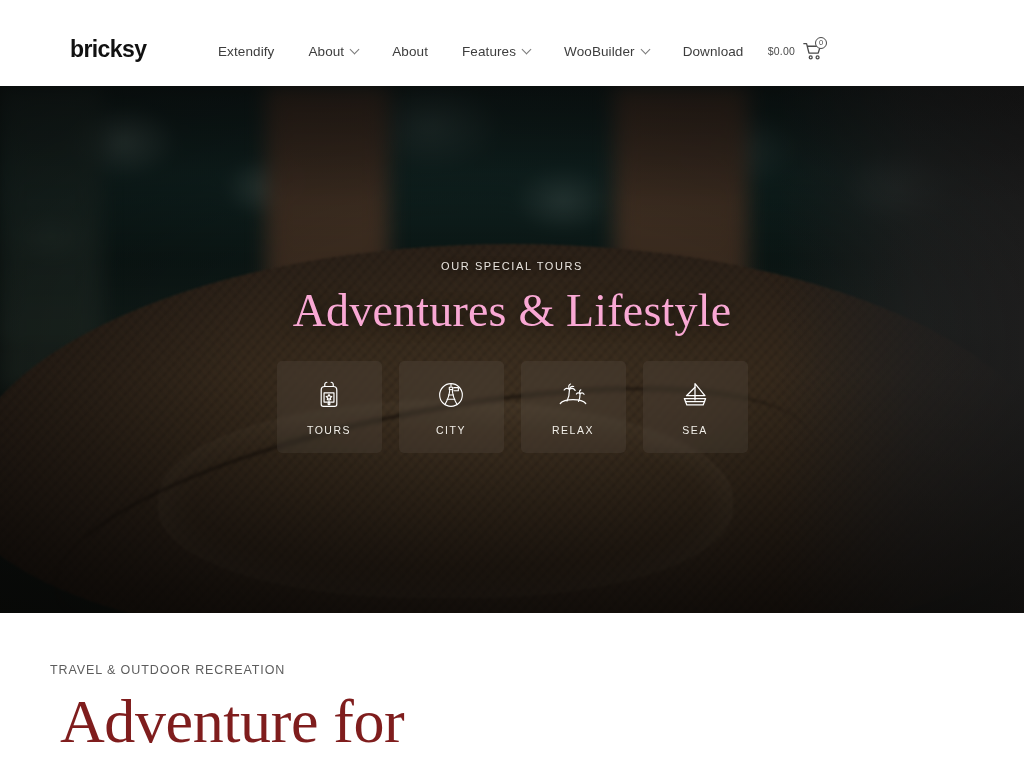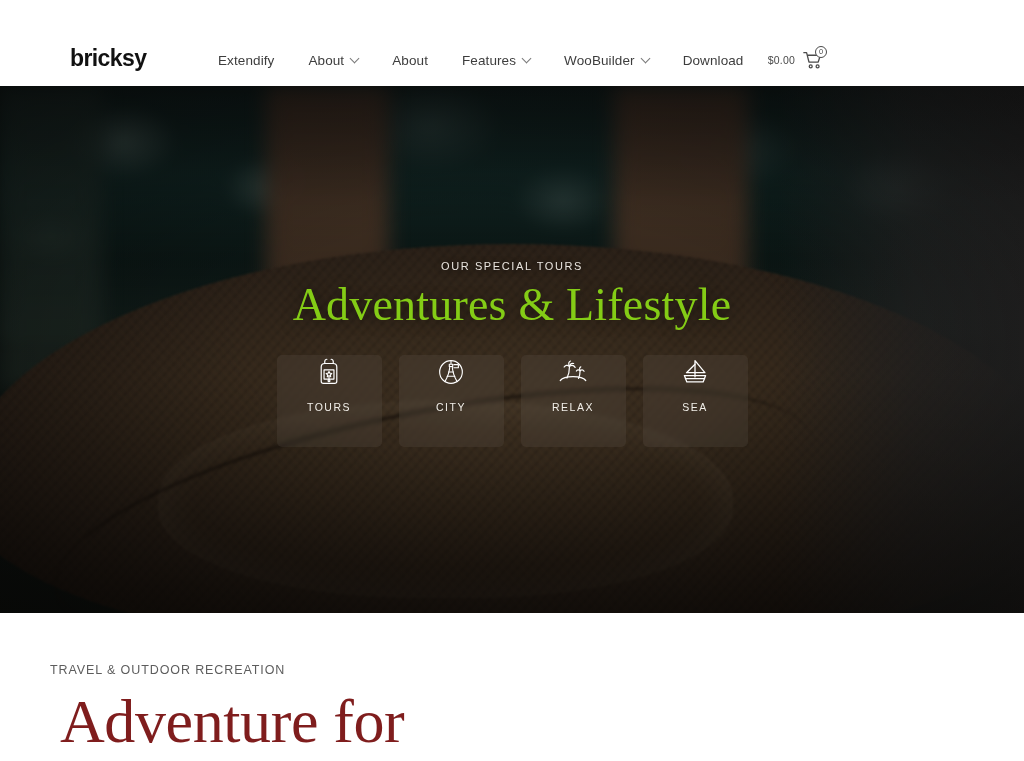--- a/index.html
+++ b/index.html
@@ -1,21 +1,21 @@
 <!DOCTYPE html>
 <html><head>
 <meta charset="utf-8">
 <style>
   * { margin:0; padding:0; box-sizing:border-box; }
   html,body { width:1024px; height:761px; overflow:hidden; background:#fff; }
   body { font-family:"Liberation Sans", sans-serif; -webkit-font-smoothing:antialiased; }
 
   
   .site-header{
-    position:absolute; top:17px; left:0; width:1024px; height:86px;
+    position:absolute; top:8px; left:0; width:1024px; height:86px;
     background:#ffffff; border-bottom:1px solid #eceaea;
     display:flex; align-items:center;
   }
   .logo{
     position:absolute; left:70px; top:30px;
     font-size:23px; font-weight:bold; letter-spacing:-0.6px;
     color:#111111; line-height:1;
     font-family:"Liberation Sans", sans-serif;
   }
   .nav{
@@ -117,33 +117,33 @@
   .hero-content{
     position:absolute; inset:0; display:flex; flex-direction:column;
     align-items:center; z-index:5;
   }
   .eyebrow{
     margin-top:174px; font-size:11px; letter-spacing:1.6px;
     color:#e8e4de; text-transform:uppercase; font-weight:400;
     text-shadow:0 1px 6px rgba(0,0,0,.6);
   }
   .hero-title{
-    margin-top:8px; font-family:"Liberation Serif", serif;
-    font-size:46px; color:#84cc16; letter-spacing:0.2px; line-height:1.1;
+    margin-top:14px; font-family:"Liberation Serif", serif;
+    font-size:46px; color:#f9a8d4; letter-spacing:0.2px; line-height:1.1;
     font-weight:400; text-shadow:0 2px 14px rgba(0,0,0,.55);
   }
   .cards{
     display:flex; margin-top:24px; gap:17px;
   }
   .card{
     width:105px; height:92px; border-radius:5px;
     background:rgba(255,255,255,.055);
     backdrop-filter:blur(2px);
     display:flex; flex-direction:column; align-items:center;
-    gap:12px; cursor:pointer;
+    justify-content:center; gap:12px; cursor:pointer;
   }
   .card-icon{ width:34px; height:34px; }
   .card-icon svg{ width:100%; height:100%; display:block; }
   .card-label{
     font-size:10.5px; letter-spacing:1.5px; color:#f2efe9;
     text-transform:uppercase;
   }
 
   
   .lower{

